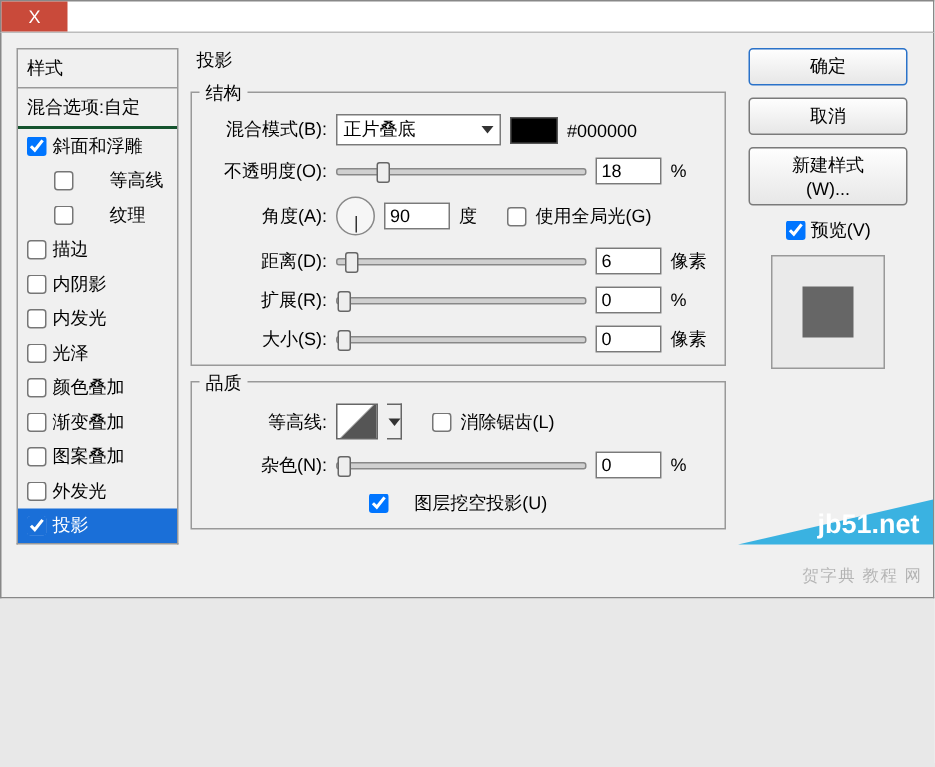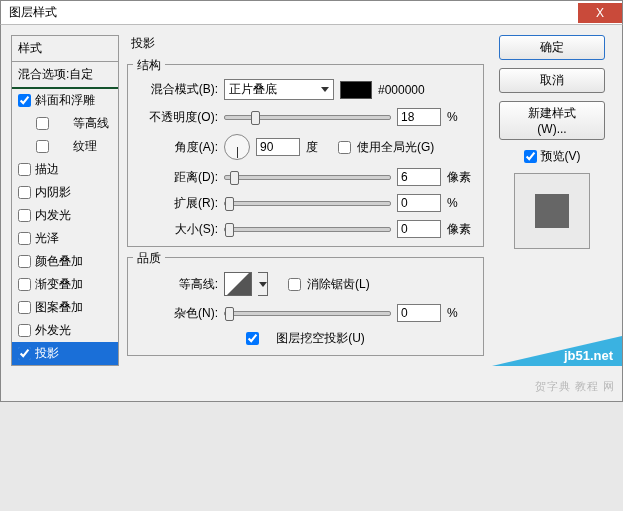--- a/index.html
+++ b/index.html
@@ -32,31 +32,30 @@
 .contour-swatch { width: 28px; height: 24px; border: 1px solid #666; background: linear-gradient(135deg,#fff 0%,#fff 48%,#555 52%,#555 100%); position: relative; }
 .contour-drop { width: 10px; height: 24px; border: 1px solid #666; border-left: none; display: flex; align-items: center; justify-content: center; }
 .btn { border: 1px solid #7a7a7a; background: linear-gradient(#fefefe,#e7e7e7); padding: 3px 14px; border-radius: 3px; cursor: pointer; }
 .btn.wide { width: 106px; text-align: center; }
 .right-col { width: 120px; display: flex; flex-direction: column; gap: 8px; align-items: center; }
 .preview-box { width: 76px; height: 76px; border: 1px solid #999; background: #eaeaea; display: flex; align-items: center; justify-content: center; }
 .preview-inner { width: 34px; height: 34px; background: #666; }
 .tri { display:inline-block; width:0; height:0; border-left:4px solid transparent; border-right:4px solid transparent; border-top:5px solid #333; }
 .wm-strip { position: absolute; right: 8px; bottom: 8px; color: rgba(0,0,0,.25); font-size: 11px; letter-spacing: 1px; }
 .wm-tri { position: absolute; right: 1px; bottom: 36px; width: 0; height: 0; border-left: 130px solid transparent; border-bottom: 30px solid #1aa7de; opacity: .85; }
-.wm-tri-text { position: absolute; right: 10px; bottom: 39px; color: #fff; font-size: 13px; font-weight: bold; }
+.wm-tri-text { position: absolute; right: 10px; bottom: 39px; color: #fff; font-size: 18px; font-weight: bold; }
 .container { position: relative; width: 623px; }
 input[type="checkbox"] { width: 13px; height: 13px; }
 </style>
 </head>
 <body>
 
 <div class="container">
 
 <div class="titlebar">
-  <span class="title">图层样式</span>
   <span class="close-btn">X</span>
 </div>
 
 <div class="dialog-body">
 
   <div class="styles-col">
     <div class="styles-header">样式</div>
     <div class="styles-blend">混合选项:自定</div>
     <div id="styles-rows">
           <div class="style-row">

